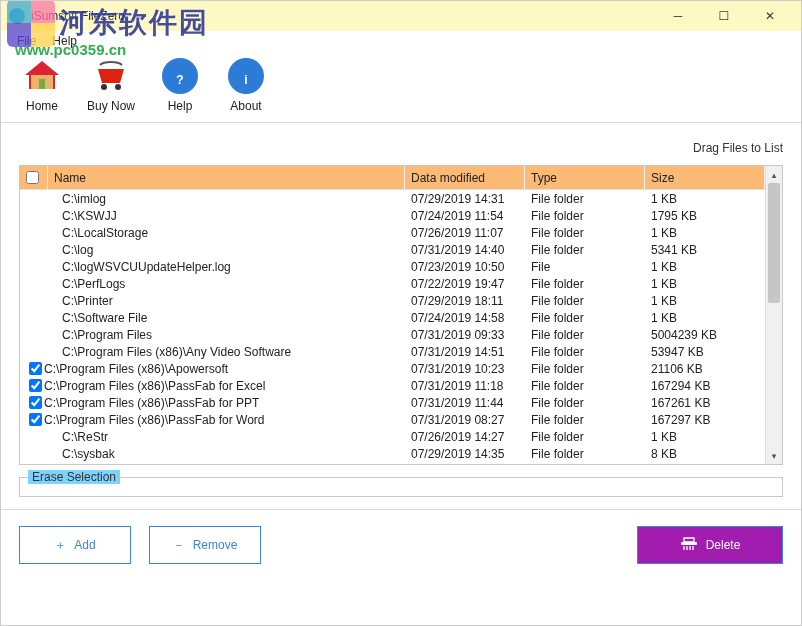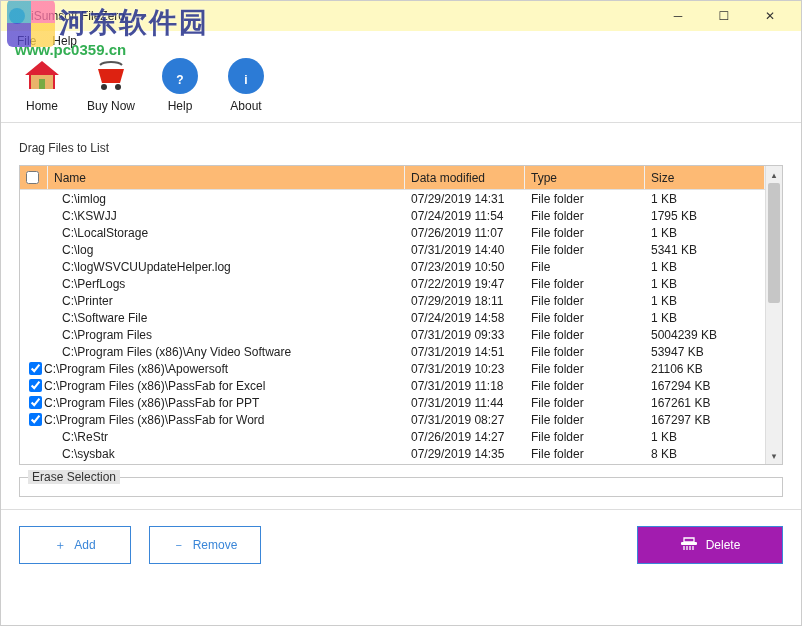--- a/index.html
+++ b/index.html
@@ -24,21 +24,21 @@
 .menubar .mitem { padding:2px 8px; color:#222; }
 
 
 .toolbar { height:72px; display:flex; align-items:center; gap:24px; padding:0 20px 6px 20px; border-bottom:1px solid #ddd; }
 .tbtn { display:flex; flex-direction:column; align-items:center; gap:2px; cursor:pointer; }
 .tbtn .ticon { width:42px; height:42px; border-radius:50%; display:flex; align-items:center; justify-content:center; }
 .tbtn .tlabel { font-size:12px; color:#222; }
 
 
 .content { padding:12px 18px 12px 18px; }
-.drag-label { text-align:left; padding:6px 0 10px 0; font-size:12px; color:#333; }
+.drag-label { text-align:right; padding:6px 0 10px 0; font-size:12px; color:#333; }
 
 .listwrap { border:1px solid #c8c8c8; display:flex; height:300px; }
 .listmain { flex:1; overflow:hidden; display:flex; flex-direction:column; }
 .listhead { display:flex; background:#fdba74; border-bottom:1px solid #e0e0e0; height:24px; align-items:center; }
 .listhead .col { padding:0 6px; font-size:12px; color:#222; border-right:1px solid #f0f0f0; height:100%; display:flex; align-items:center; }
 .col-name { flex:1; padding-left:6px; }
 .col-date { width:120px; }
 .col-type { width:120px; }
 .col-size { width:120px; }
 .chkcell { width:28px; text-align:center; }
@@ -50,21 +50,21 @@
 .row .chk { width:18px; display:flex; justify-content:center; }
 .row input[type=checkbox]{ width:13px;height:13px; }
 
 .vscroll { width:17px; background:#f0f0f0; border-left:1px solid #ddd; display:flex; flex-direction:column; }
 .varr { height:17px; background:#f0f0f0; display:flex; align-items:center; justify-content:center; color:#555; font-size:9px; }
 .vtrack { flex:1; position:relative; }
 .vthumb { position:absolute; left:2px; right:2px; top:0; height:120px; background:#c6c6c6; border-radius:2px; }
 
 
 .erase { border:1px solid #c8c8c8; margin-top:12px; padding:8px 12px 10px 12px; position:relative; }
-.erase .legend { position:absolute; top:-8px; left:8px; background:#e5e5e5; padding:0 4px; font-size:12px; color:#333; }
+.erase .legend { position:absolute; top:-8px; left:8px; background:#7dd3fc; padding:0 4px; font-size:12px; color:#333; }
 .erase .opts { display:flex; align-items:center; gap:28px; padding-top:4px; }
 .erase label { font-size:12px; display:flex; align-items:center; gap:4px; }
 
 
 .bottombar { border-top:1px solid #ddd; padding:16px 18px; display:flex; gap:18px; align-items:center; }
 .btn { height:38px; min-width:112px; border:1px solid #3a86d8; background:#fff; color:#3a86d8; display:flex; align-items:center; justify-content:center; gap:8px; font-size:14px; cursor:pointer; }
 .btn.primary { background:#a21caf; color:#fff; border:1px solid #3a86d8; min-width:146px; }
 .spacer { flex:1; }
 </style>
 </head>

